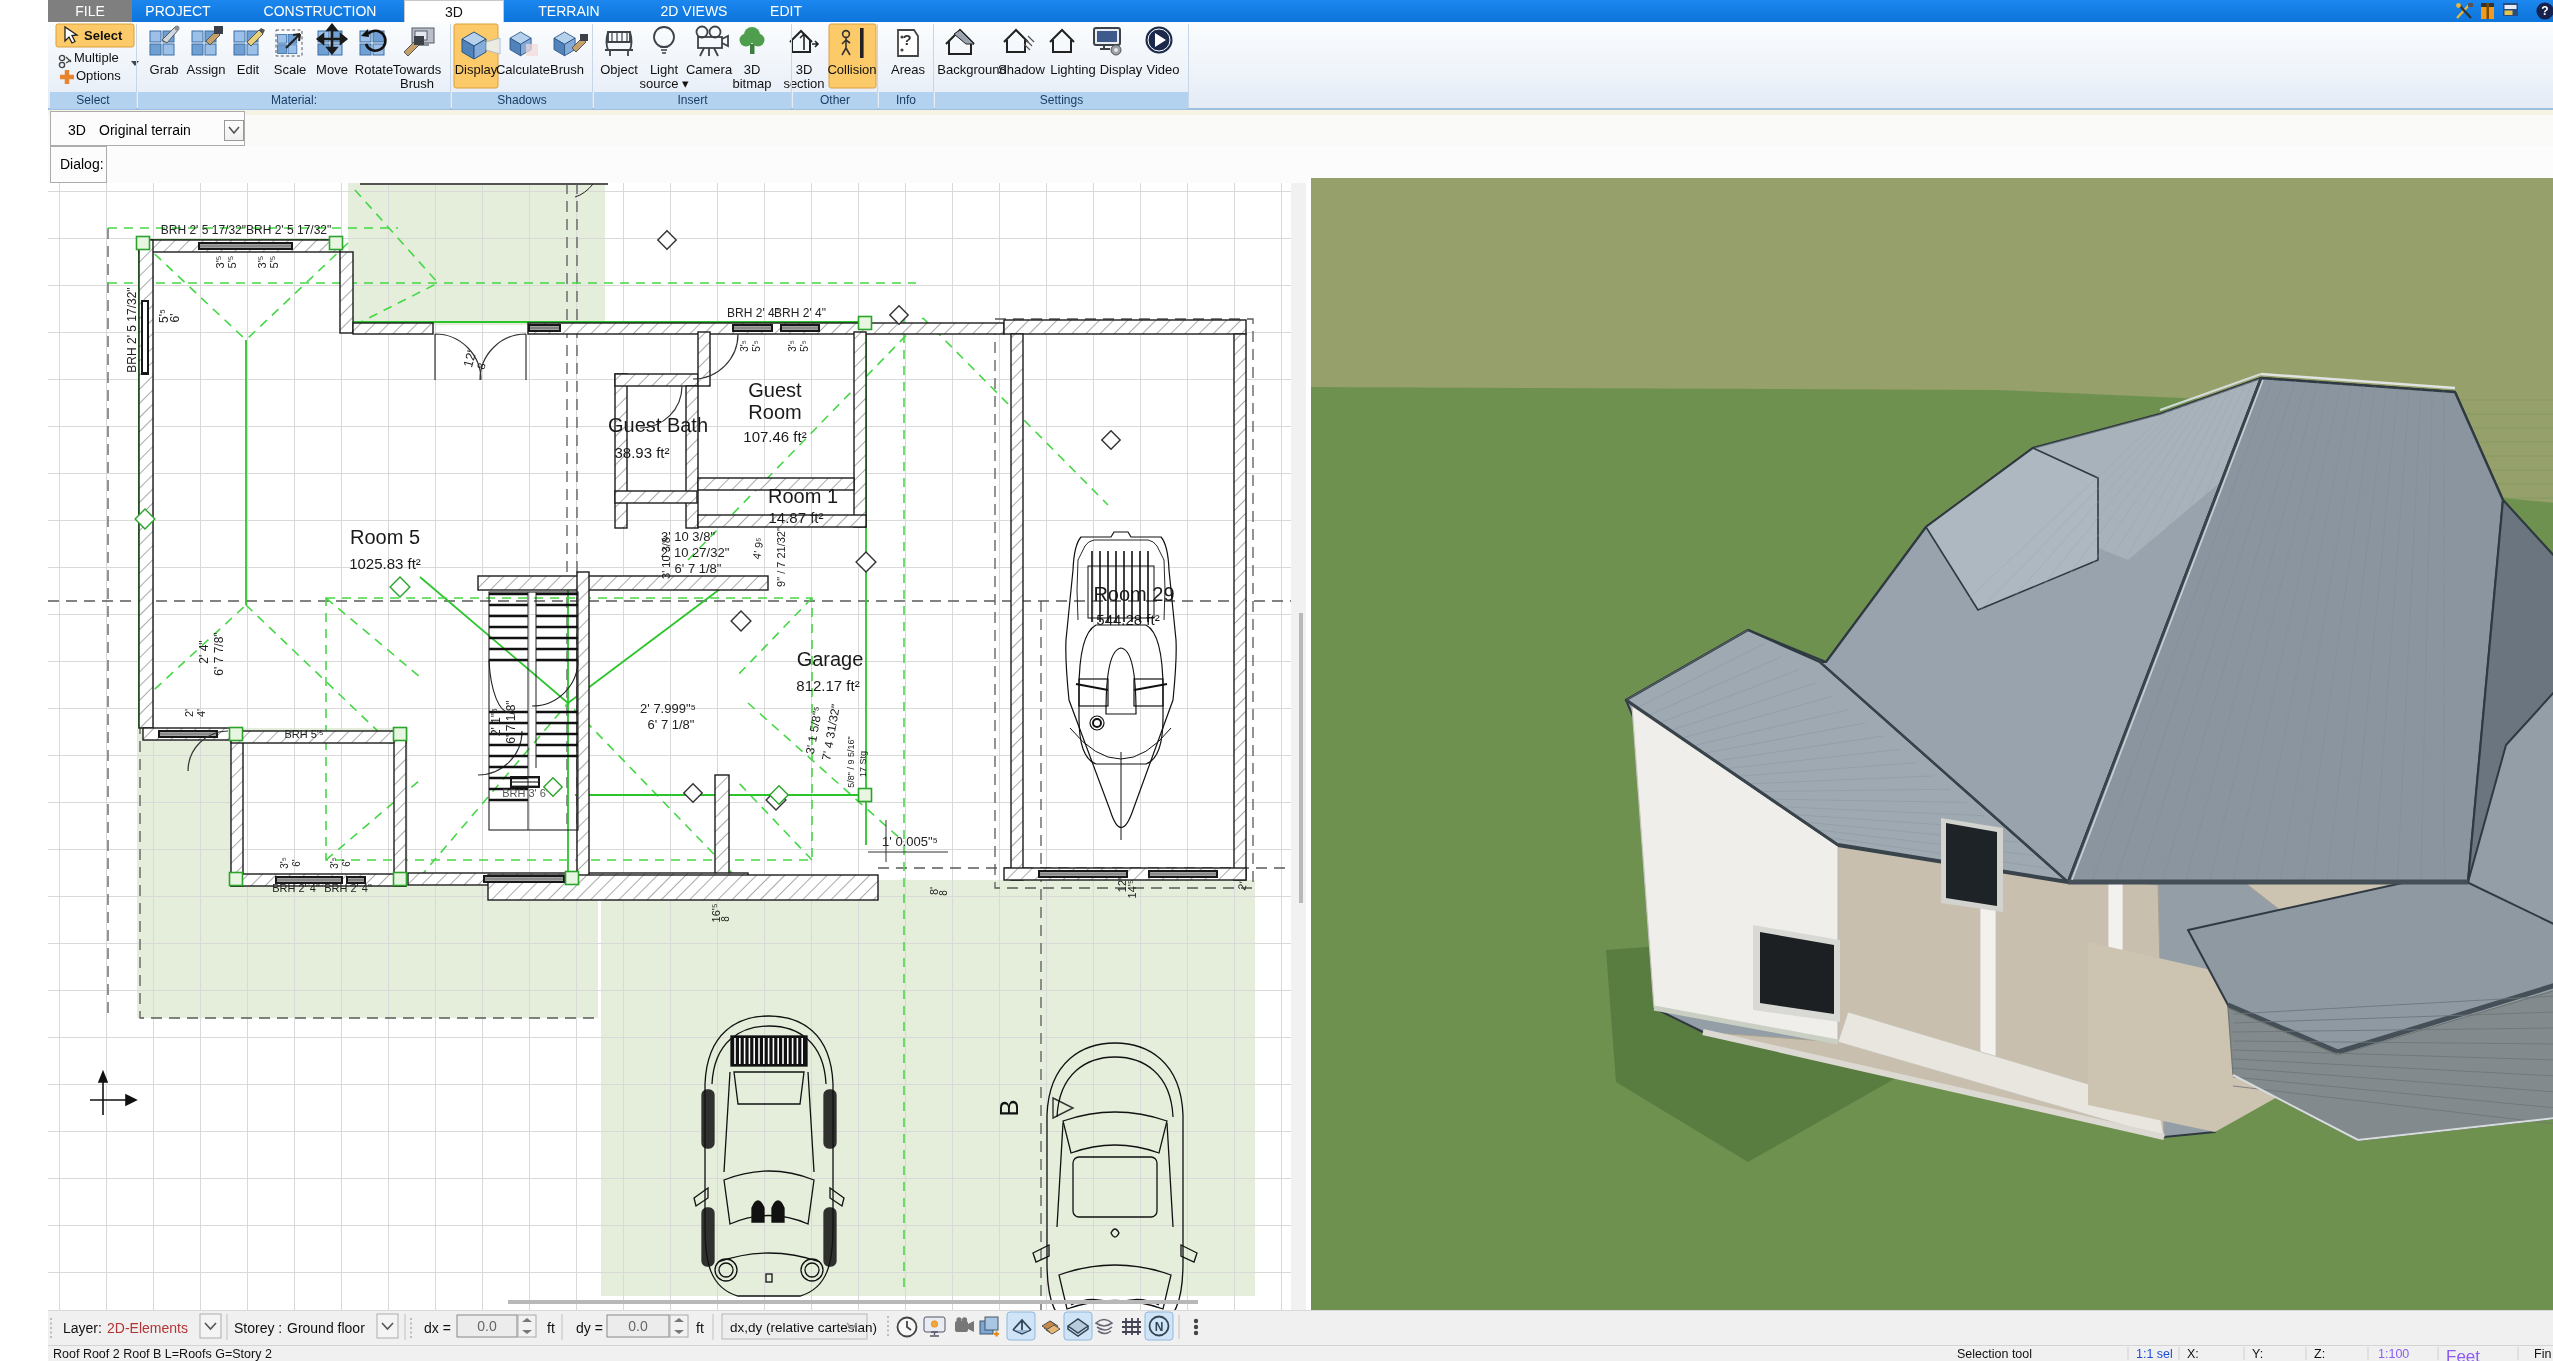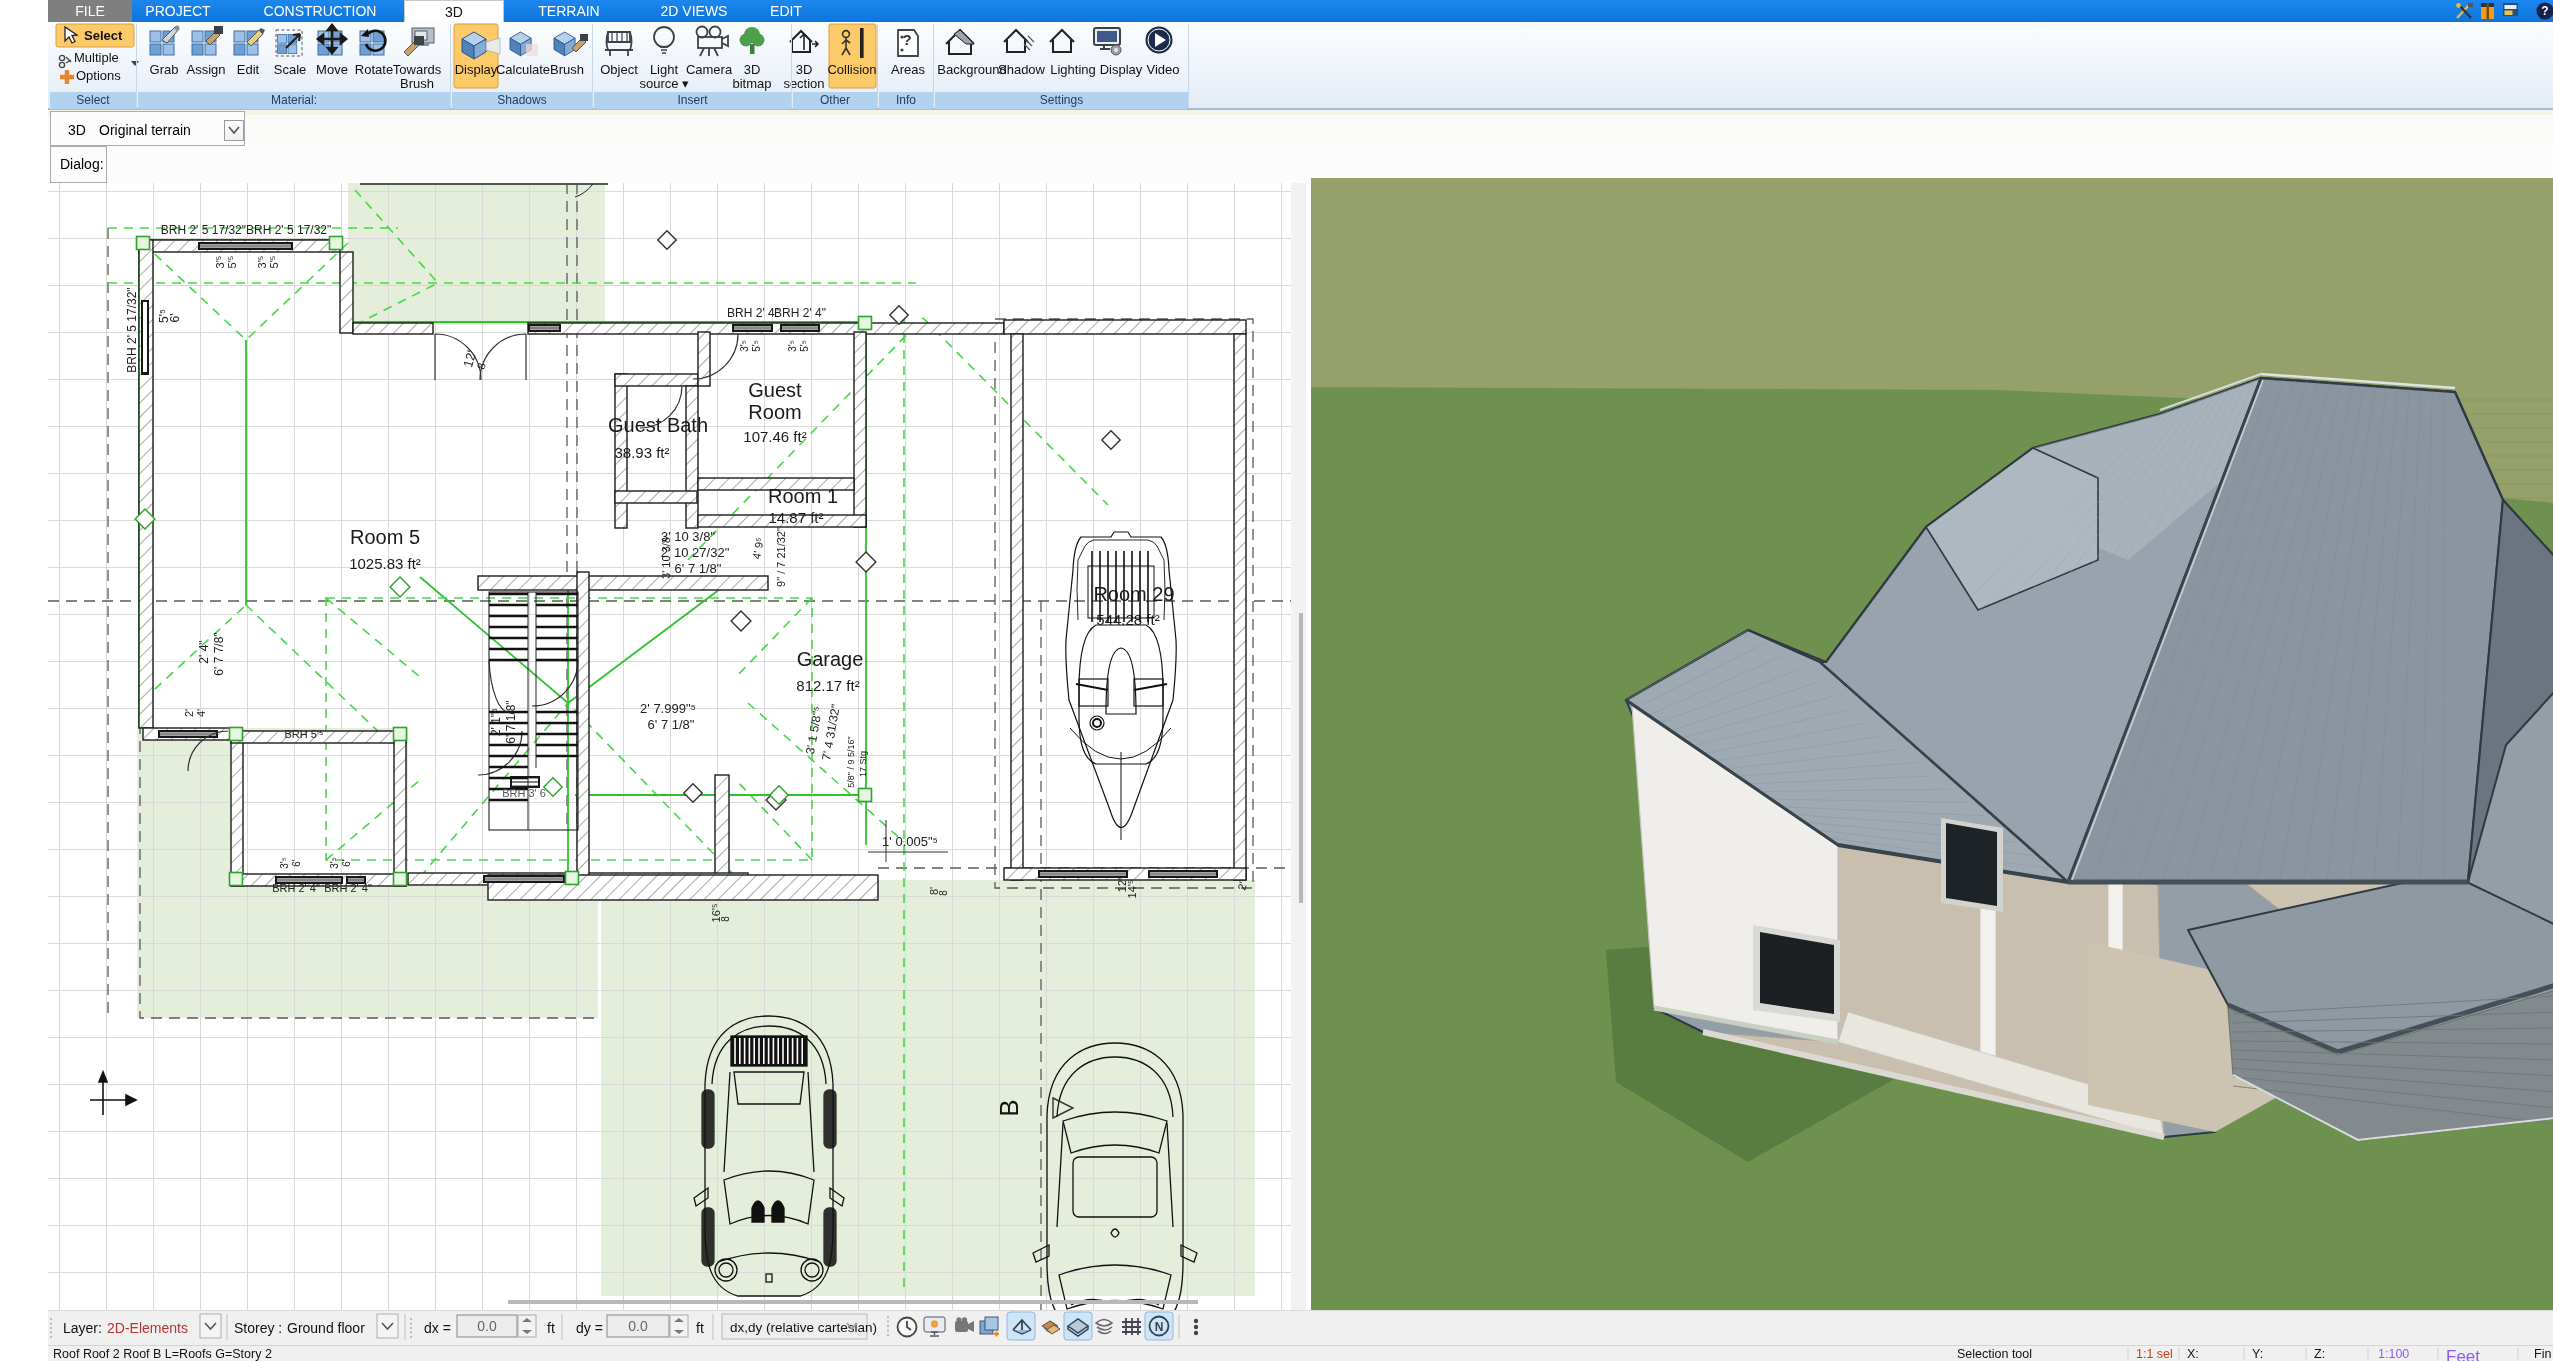--- a/index.html
+++ b/index.html
@@ -948,21 +948,21 @@
     <line x1="1131" y1="5" x2="1131" y2="29" stroke="#c0c0c0"></line>
     <g fill="#444">
         <circle cx="1148" cy="11" r="2.2"></circle>
         <circle cx="1148" cy="17" r="2.2"></circle>
         <circle cx="1148" cy="23" r="2.2"></circle>
       </g>
   </svg>
   <div class="abs" id="statusbar"></div>
   <div class="sbtxt abs" style="left:5px;top:1347px;font-size:12.5px;color:#111;">Roof Roof 2 Roof B L=Roofs G=Story 2</div>
   <div class="sbtxt abs" style="left:1909px;top:1347px;font-size:12.5px;color:#111;">Selection tool</div>
-  <div class="sbtxt abs" style="left:2088px;top:1347px;font-size:12.5px;color:#c2410c;">1:1 sel</div>
+  <div class="sbtxt abs" style="left:2088px;top:1347px;font-size:12.5px;color:#1d4ed8;">1:1 sel</div>
   <div class="sbtxt abs" style="left:2139px;top:1347px;font-size:12.5px;color:#111;">X:</div>
   <div class="sbtxt abs" style="left:2204px;top:1347px;font-size:12.5px;color:#111;">Y:</div>
   <div class="sbtxt abs" style="left:2266px;top:1347px;font-size:12.5px;color:#111;">Z:</div>
   <div class="sbtxt abs" style="left:2330px;top:1347px;font-size:12.5px;color:#8b5cf6;">1:100</div>
   <div class="sbtxt abs" style="left:2398px;top:1347px;font-size:17px;color:#8b5cf6;">Feet</div>
   <div class="sbtxt abs" style="left:2486px;top:1347px;font-size:12.5px;color:#111;">Fin</div>
   <div class="sbtxt abs" style="left:2513px;top:1347px;font-size:12.5px;color:#0369a1;">UE</div>
   <div class="sbtxt abs" style="left:2531px;top:1347px;font-size:12.5px;color:#111;">NUM</div>
   <svg class="abs" style="left:0;top:1345px;" width="2553" height="16">
     <g stroke="#d0d0d0">

